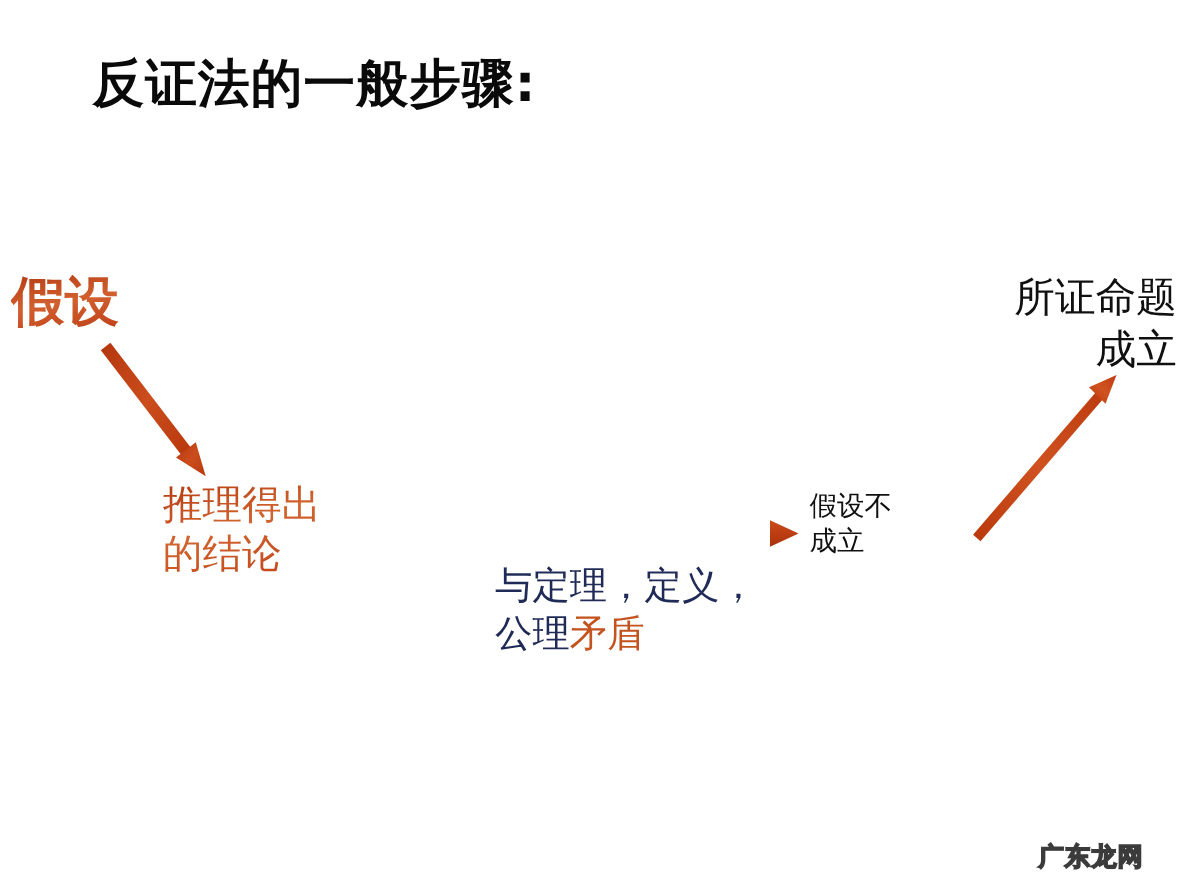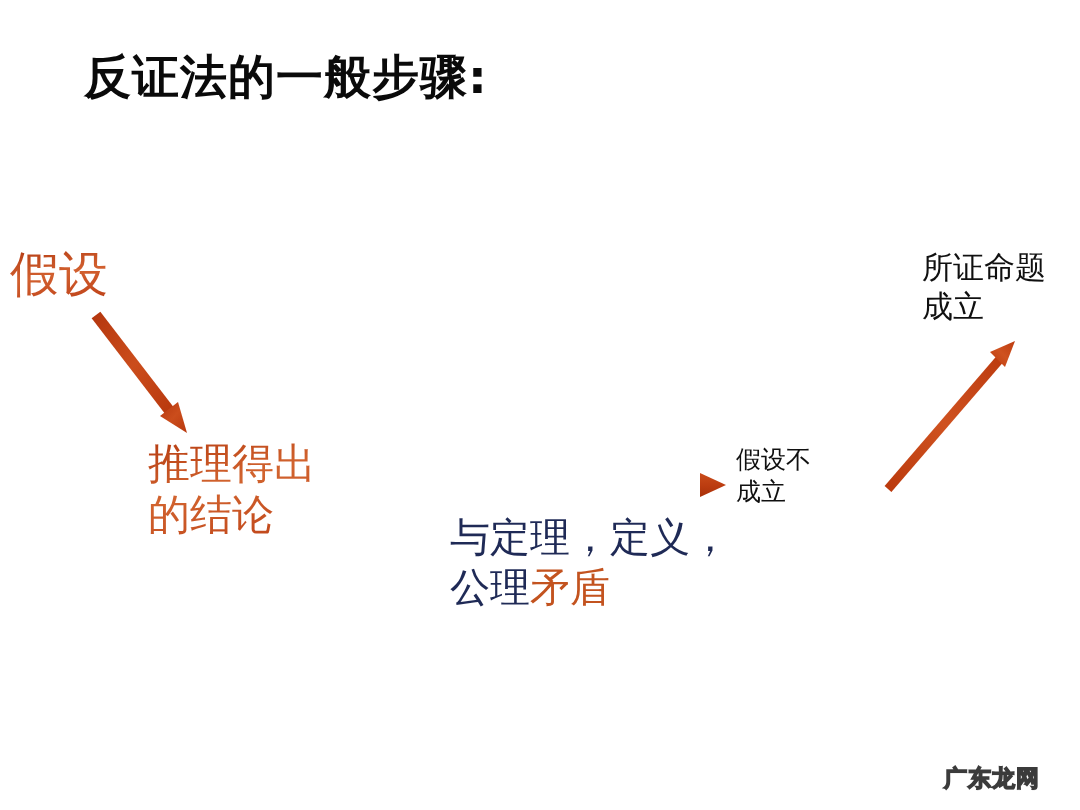--- a/index.html
+++ b/index.html
@@ -41,33 +41,33 @@
     font-size: 31px;
     color: #121212;
     line-height: 1.30;
   }
 
   
   #label-assume {
     left: 10px;
     top: 248px;
     font-size: 49px;
-    font-weight: normal;
+    font-weight: bold;
     color: #c8441c;
     background: linear-gradient(170deg, #b23a12 0%, #d2602f 48%, #bb3d15 100%);
     -webkit-background-clip: text;
     background-clip: text;
     -webkit-text-fill-color: transparent;
   }
 
   
   #label-deduced {
     left: 148px;
     top: 438px;
-    font-size: 42px;
+    font-size: 36px;
     color: #c64a1e;
     line-height: 1.22;
     background: linear-gradient(165deg, #b4390f 0%, #d2642f 45%, #bd4116 100%);
     -webkit-background-clip: text;
     background-clip: text;
     text-decoration: underline;
     -webkit-text-fill-color: transparent;
   }
 
   
@@ -75,44 +75,45 @@
     left: 462px;
     top: 400px;
     font-size: 31px;
     color: #101010;
     line-height: 1.22;
   }
   
   #contradiction-theorem {
     left: 450px;
     top: 512px;
-    font-size: 40px;
+    font-size: 34px;
     color: #1f2a56;
     line-height: 1.26;
   }
   .hl-red {
     color: #c3531f;
   }
 
   
   #label-false {
     left: 736px;
     top: 444px;
     font-size: 25px;
     color: #101010;
     line-height: 1.26;
   }
 
   
   #label-proved {
     left: 922px;
     top: 248px;
-    font-size: 31px;
+    font-size: 37px;
     color: #101010;
     line-height: 1.26;
+    text-align: right;
   }
 
   
   #arrows {
     position: absolute;
     left: 0;
     top: 0;
     width: 1080px;
     height: 810px;
     pointer-events: none;

